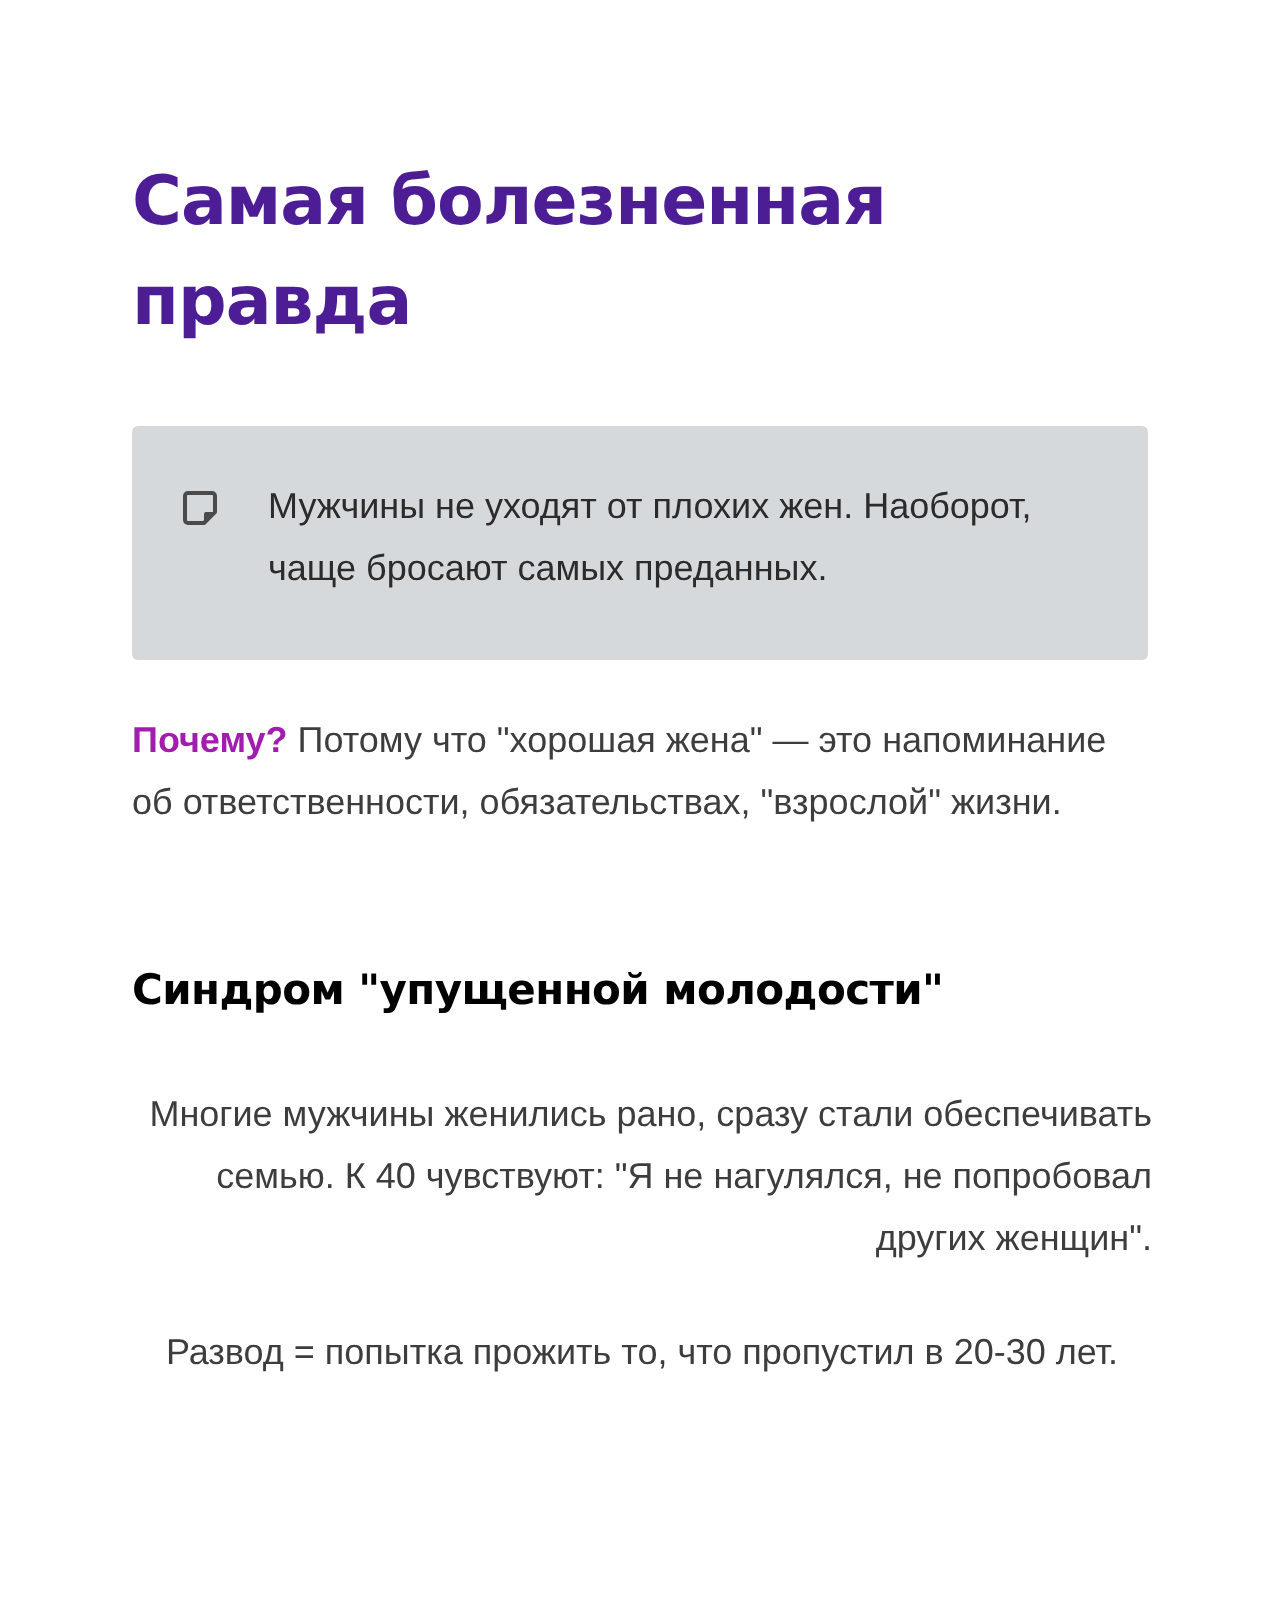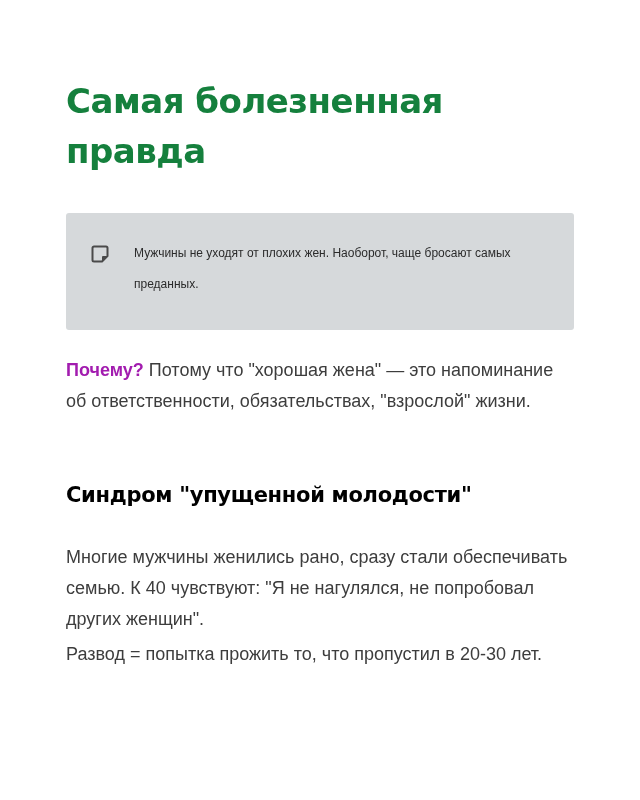--- a/index.html
+++ b/index.html
@@ -5,33 +5,33 @@
   html, body { margin: 0; padding: 0; }
   body {
     width: 640px; height: 800px; background: #ffffff; overflow: hidden;
     font-family: "Liberation Sans", "DejaVu Sans", sans-serif;
     color: #3a3a3a;
   }
   .page { position: relative; width: 640px; height: 800px; }
   .title {
     position: absolute; left: 66px; top: 76px; width: 500px;
     font-family: "DejaVu Sans", sans-serif; font-weight: bold;
-    font-size: 34px; line-height: 50px; color: #15803d; margin: 0;
+    font-size: 34px; line-height: 50px; color: #4c1d95; margin: 0;
     letter-spacing: -0.5px;
   }
   .callout {
     position: absolute; left: 66px; top: 213px; width: 508px; height: 117px;
     background: #d6d9db; border-radius: 3px;
   }
   .callout-icon {
     position: absolute; left: 25px; top: 32px; width: 18px; height: 18px;
   }
   .callout-text {
     position: absolute; left: 68px; top: 25px; width: 430px;
-    font-size: 12px; line-height: 31px; color: #2b2b2b;
+    font-size: 18px; line-height: 31px; color: #2b2b2b;
   }
   .para {
     position: absolute; left: 66px; width: 510px;
     font-size: 18px; line-height: 31px; color: #3d3d3d; margin: 0;
   }
   .para b { color: #a21caf; }
   .h2 {
     position: absolute; left: 66px; top: 479px; width: 520px;
     font-family: "DejaVu Sans", sans-serif; font-weight: bold;
     font-size: 21px; line-height: 32px; color: #000; margin: 0;
@@ -51,16 +51,16 @@
         <path d="M16.5 11 H12 A1 1 0 0 0 11 12 V16.5 Z" fill="#4a4a4a"></path>
       </svg>
     </span>
     <div class="callout-text">Мужчины не уходят от плохих жен. Наоборот, чаще бросают самых преданных.</div>
   </div>
 
   <p class="para" style="top:355px;"><b>Почему?</b><span> Потому что "хорошая жена" — это напоминание об ответственности, обязательствах, "взрослой" жизни.</span></p>
 
   <h2 class="h2">Синдром "упущенной молодости"</h2>
 
-  <p class="para" style="top:542px;">Многие мужчины женились рано, сразу стали обеспечивать семью. К 40 чувствуют: "Я не нагулялся, не попробовал других женщин".</p>
+  <p class="para" style="top:542px;text-align:right;">Многие мужчины женились рано, сразу стали обеспечивать семью. К 40 чувствуют: "Я не нагулялся, не попробовал других женщин".</p>
 
-  <p class="para" style="top:639px;">Развод = попытка прожить то, что пропустил в 20-30 лет.</p>
+  <p class="para" style="top:661px;text-align:center;">Развод = попытка прожить то, что пропустил в 20-30 лет.</p>
 </div>
 
 </body></html>

